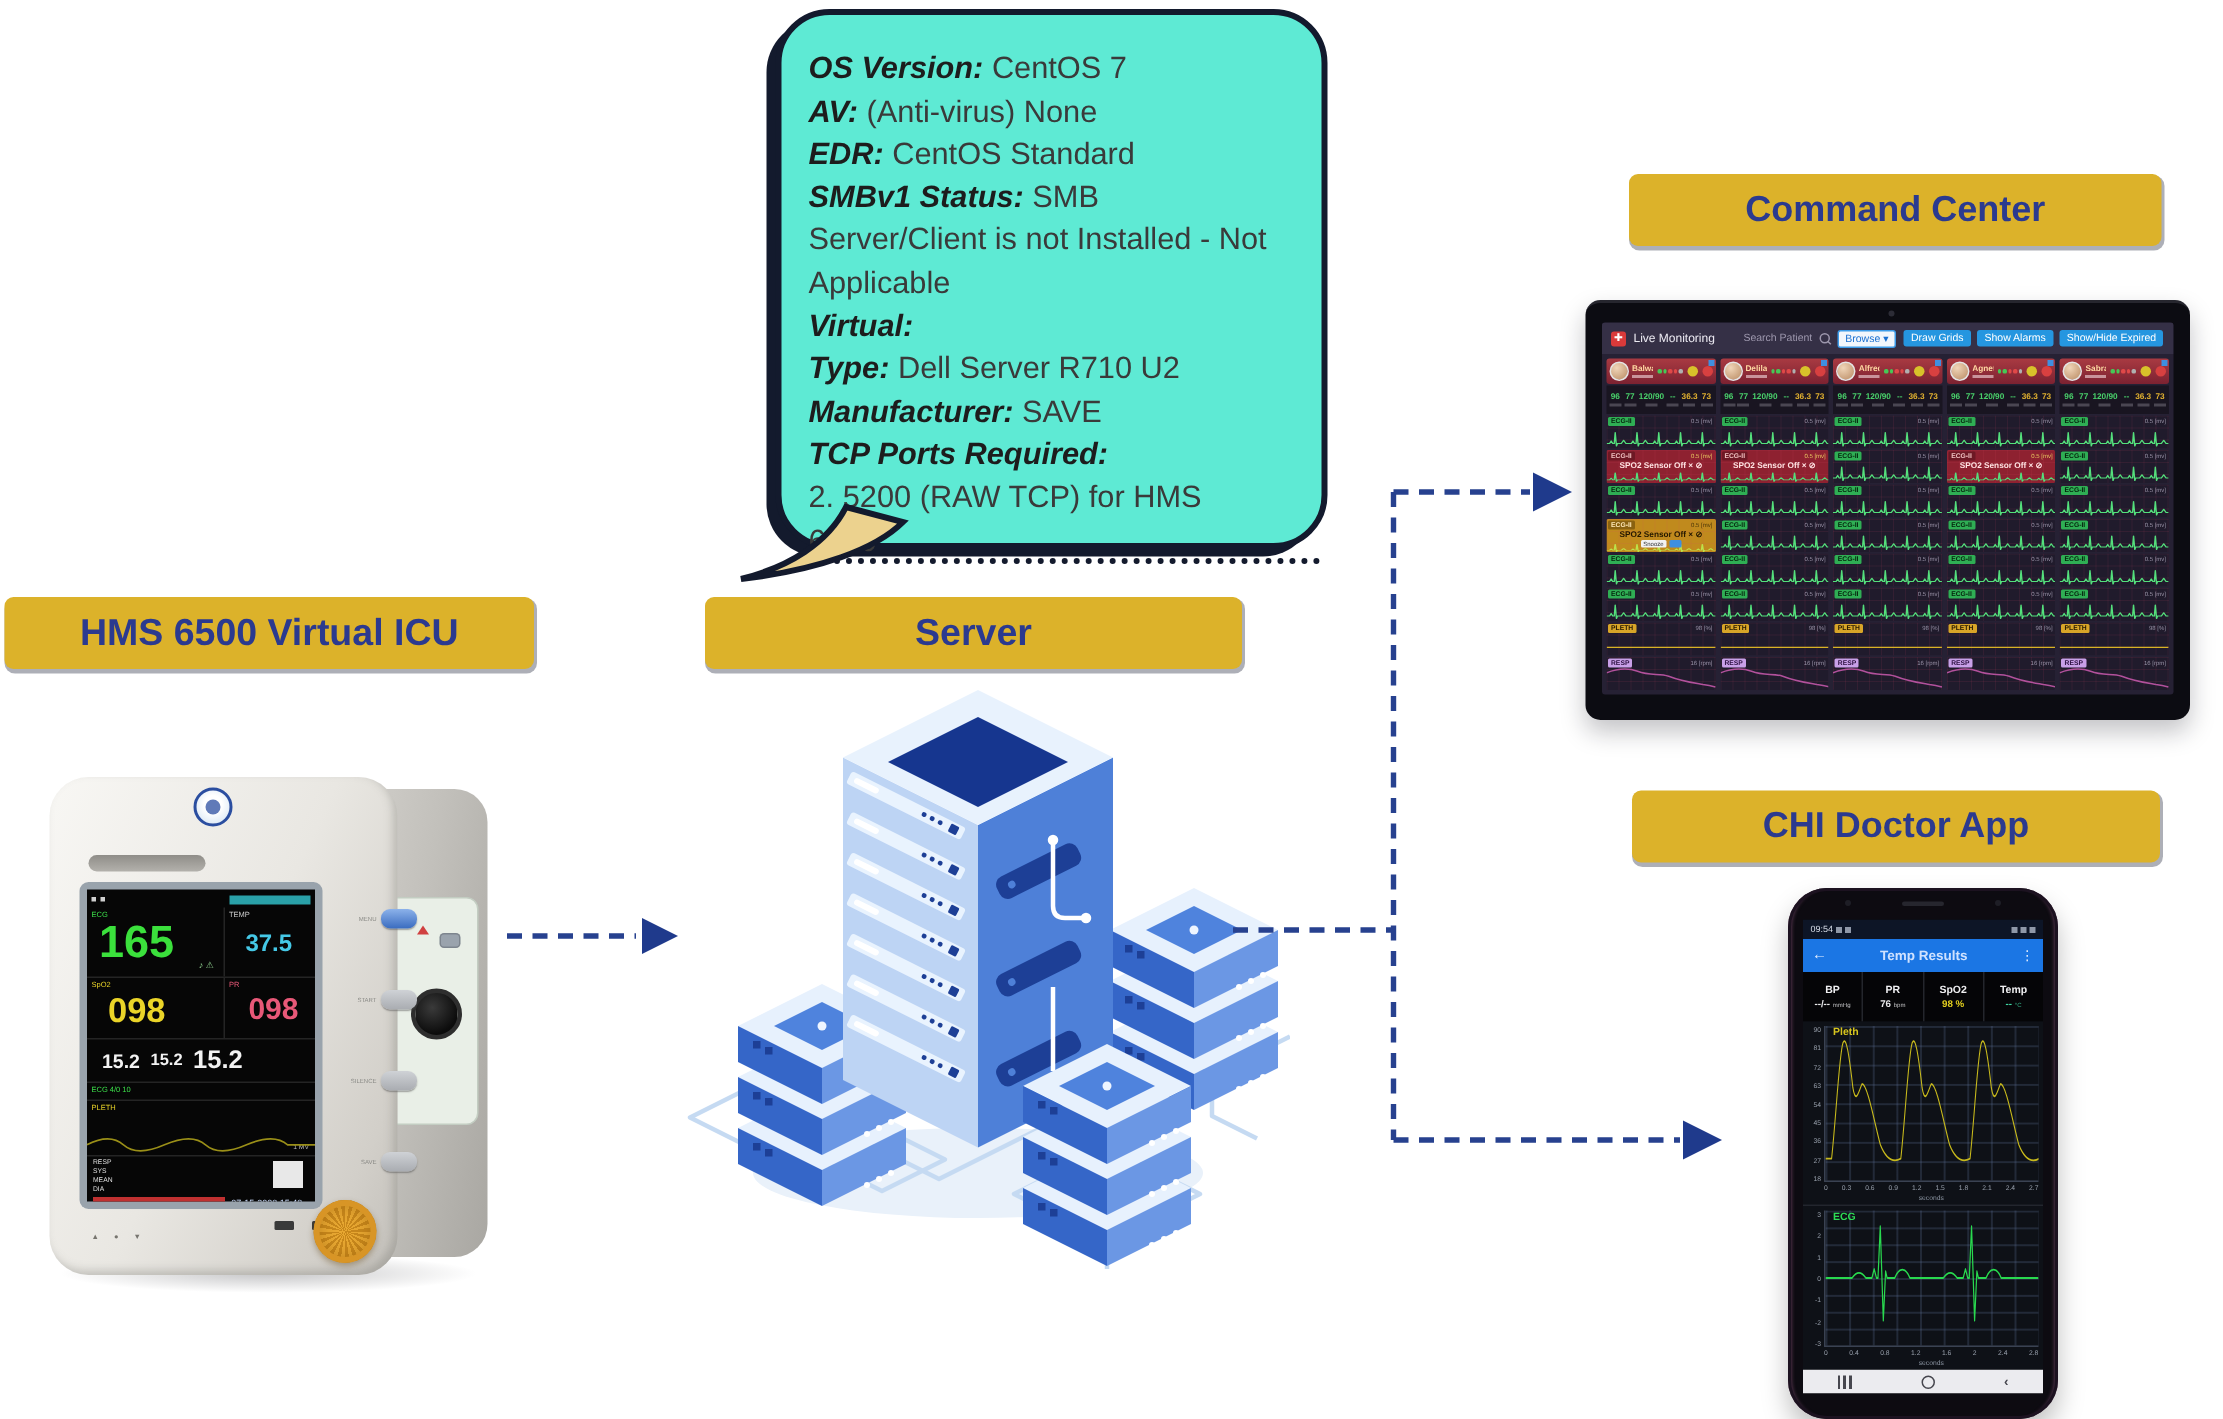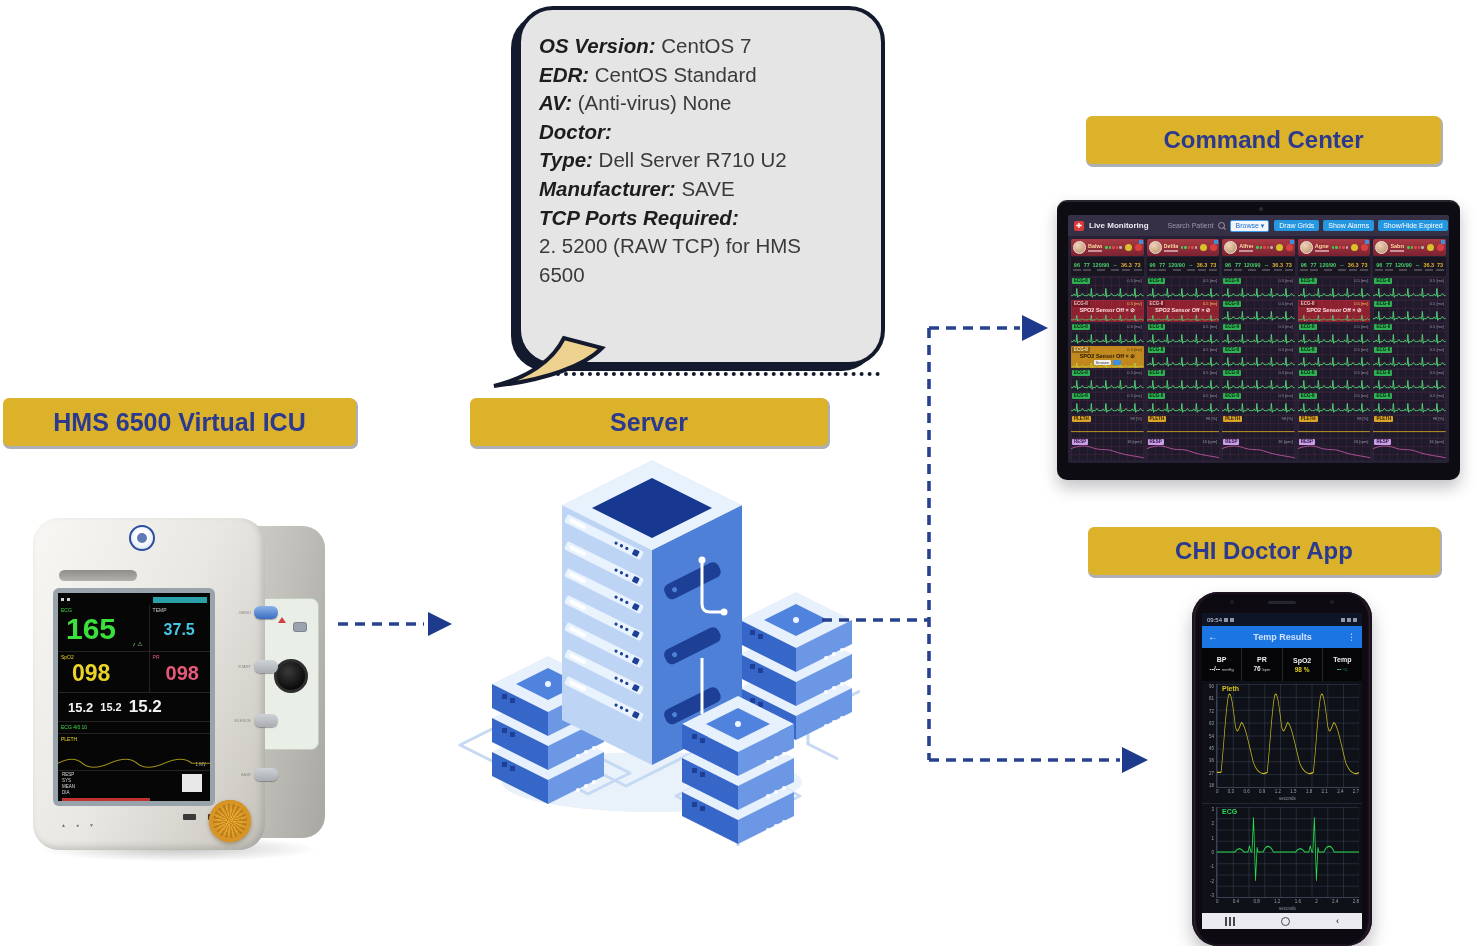--- a/index.html
+++ b/index.html
@@ -1,20 +1,20 @@
 <!DOCTYPE html>
 <html><head>
 <meta charset="utf-8">
 <style>
   html,body{margin:0;padding:0;background:#fff;}
   #canvas{position:relative;width:1482px;height:946px;background:#fff;overflow:hidden;
           font-family:"Liberation Sans",sans-serif;}
 
   
-  .bubble{position:absolute;left:517px;top:6px;width:368px;height:360px;background:#e5e5e5;
+  .bubble{position:absolute;left:517px;top:6px;width:368px;height:360px;background:#5eead4;
           border:4px solid #131a2d;border-radius:36px;box-shadow:-7px 6px 0 -1px #131a2d;
           padding:22px 30px 0 18px;box-sizing:border-box;z-index:4;}
   .b-line{font-size:20.5px;line-height:28.6px;color:#3a3a3a;}
   .b-label{font-weight:bold;font-style:italic;color:#1d1d1d;}
   .bubble-tail{position:absolute;left:486px;top:330px;z-index:5;}
   .dotted{position:absolute;left:556px;top:372px;width:324px;border-top:4px dotted #131a2d;z-index:3;}
 
   
   .banner{position:absolute;background:#dcb22a;border-radius:6px;display:flex;align-items:center;
           justify-content:center;font-weight:bold;color:#2b3a8f;font-size:25px;
@@ -35,21 +35,21 @@
       border-radius:10px;padding:13px 11px 17px;box-sizing:border-box;
       border-top:2px solid #26262e;box-shadow:0 8px 16px rgba(20,20,30,.25);}
   #cc::before{content:'';position:absolute;top:5px;left:50%;width:4px;height:4px;border-radius:50%;
       background:#2c2c36;}
   #cc-screen{width:100%;height:100%;background:#262134;border-radius:2px;overflow:hidden;
       display:flex;flex-direction:column;}
   .cc-topbar{height:21px;flex:0 0 auto;background:#353046;display:flex;align-items:center;
       gap:5px;padding:0 6px;}
   .cc-logo{width:10px;height:10px;border-radius:2px;background:#d93a3a;color:#fff;font-size:7px;
       line-height:10px;text-align:center;flex:none;}
-  .cc-title{font-size:8px;font-weight:bold;color:#eceaf2;margin-right:14px;white-space:nowrap;}
+  .cc-title{font-size:8px;font-weight:normal;color:#eceaf2;margin-right:14px;white-space:nowrap;}
   .cc-search{font-size:7px;color:#9d97ad;white-space:nowrap;}
   .cc-mag{width:5px;height:5px;border:1px solid #9d97ad;border-radius:50%;position:relative;flex:none;}
   .cc-mag::after{content:'';position:absolute;width:3px;height:1px;background:#9d97ad;
       transform:rotate(45deg);right:-2px;bottom:-1px;}
   .cc-dd{font-size:7px;color:#1a6fd0;background:#f2f6fc;border:1px solid #3d9be8;border-radius:2px;
       padding:1px 4px;white-space:nowrap;}
   .cc-btn{font-size:7px;color:#fff;background:#2596e0;border-radius:2px;padding:2px 5px;
       white-space:nowrap;}
   .cc-cols{flex:1;display:grid;grid-template-columns:repeat(5,1fr);gap:3px;padding:3px;min-height:0;}
   .cc-col{display:flex;flex-direction:column;gap:1px;min-width:0;}
@@ -228,23 +228,24 @@
     <g fill="#1f3a8c">
       <polygon points="452,624 428,612 428,636"></polygon>
       <polygon points="1048,328 1022,315 1022,341"></polygon>
       <polygon points="1148,760 1122,747 1122,773"></polygon>
     </g>
   </svg>
 
   <div class="bubble">
     <div id="bubble-lines">
         <div class="b-line"><span class="b-label">OS Version:</span><span class="b-val"> CentOS 7</span></div>
+        <div class="b-line"><span class="b-label">AV:</span><span class="b-val"> (Anti-virus) None</span></div>
         <div class="b-line"><span class="b-label">EDR:</span><span class="b-val"> CentOS Standard</span></div>
-        <div class="b-line"><span class="b-label">AV:</span><span class="b-val"> (Anti-virus) None</span></div>
-        <div class="b-line"><span class="b-label">Doctor:</span></div>
+        <div class="b-line"><span class="b-label">SMBv1 Status:</span><span class="b-val"> SMB Server/Client is not Installed - Not Applicable</span></div>
+        <div class="b-line"><span class="b-label">Virtual:</span></div>
         <div class="b-line"><span class="b-label">Type:</span><span class="b-val"> Dell Server R710 U2</span></div>
         <div class="b-line"><span class="b-label">Manufacturer:</span><span class="b-val"> SAVE</span></div>
         <div class="b-line"><span class="b-label">TCP Ports Required:</span></div>
         <div class="b-line"><span class="b-val">2. 5200 (RAW TCP) for HMS 6500</span></div>
       </div>
   </div>
   <svg class="bubble-tail" width="120" height="62">
     <path d="M8 56 C40 48 66 32 78 8 L116 18 C98 36 60 50 8 56 Z" fill="#ecd28e" stroke="#131a2d" stroke-width="4"></path>
   </svg>
   <div class="dotted"></div>

